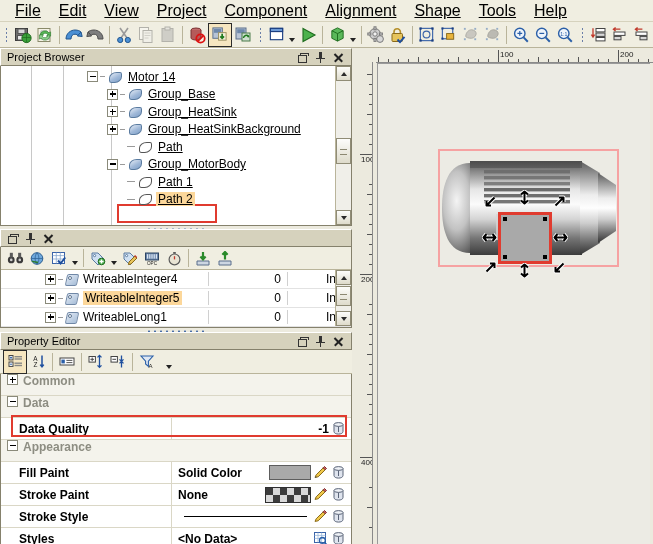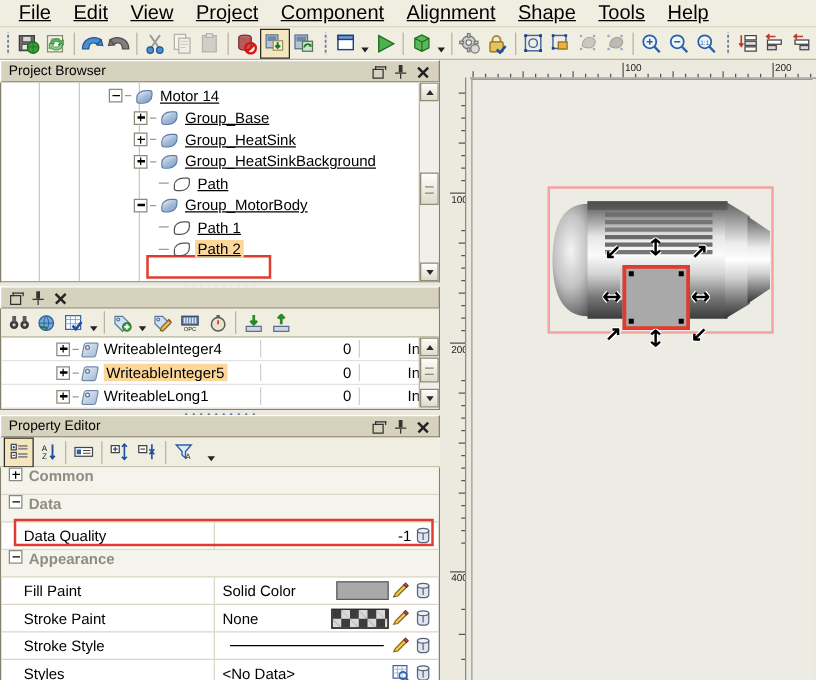--- a/index.html
+++ b/index.html
@@ -135,21 +135,21 @@
 
   
   .proptool{height:24px;background:#f0eee1;border-bottom:1px solid #b9b49a;
     display:flex;align-items:center;padding-left:3px;box-sizing:border-box;}
   .propbody{background:#fff;font-size:12px;}
   .cat{height:21px;display:flex;align-items:flex-start;background:#f4f3ec;
     border-bottom:1px solid #dad7c6;padding-left:6px;font-weight:bold;color:#8d8d82;}
   .catbox{width:9px;height:9px;border:1px solid #8a8a7a;background:#fff;position:relative;margin-right:5px;}
   .catbox:before{content:"";position:absolute;left:1.5px;top:3.5px;width:6px;height:1.5px;background:#000;}
   .catbox.plus:after{content:"";position:absolute;left:3.5px;top:1.5px;width:1.5px;height:6px;background:#000;}
-  .prow{height:21px;display:flex;align-items:center;border-bottom:1px solid #dad7c6;}
+  .prow{height:21px;display:flex;align-items:center;border-bottom:1px solid #dad7c6;font-weight:bold;}
   .pname{width:170px;padding-left:18px;box-sizing:border-box;}
   .pval{flex:1;display:flex;align-items:center;justify-content:flex-end;padding-right:4px;
     border-left:1px solid #dad7c6;height:100%;box-sizing:border-box;position:relative;}
   .pval.left{justify-content:flex-start;padding-left:6px;}
   .pbtn{width:16px;height:16px;margin-left:2px;flex:none;}
   .swatch{width:40px;height:13px;border:1px solid #5d5d5d;background:#a9a9a9;margin-left:6px;flex:none;}
   .checker{width:44px;height:14px;flex:none;margin-left:6px;
     background-color:#3c3c3c;
     background-image:
       linear-gradient(45deg,#d9d9d9 25%,transparent 25%,transparent 75%,#d9d9d9 75%),

